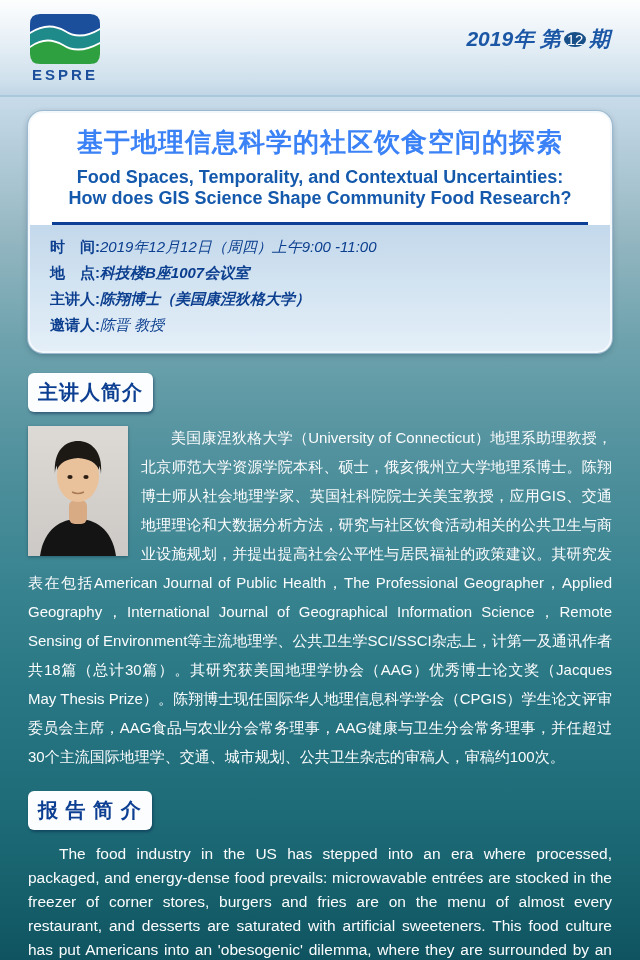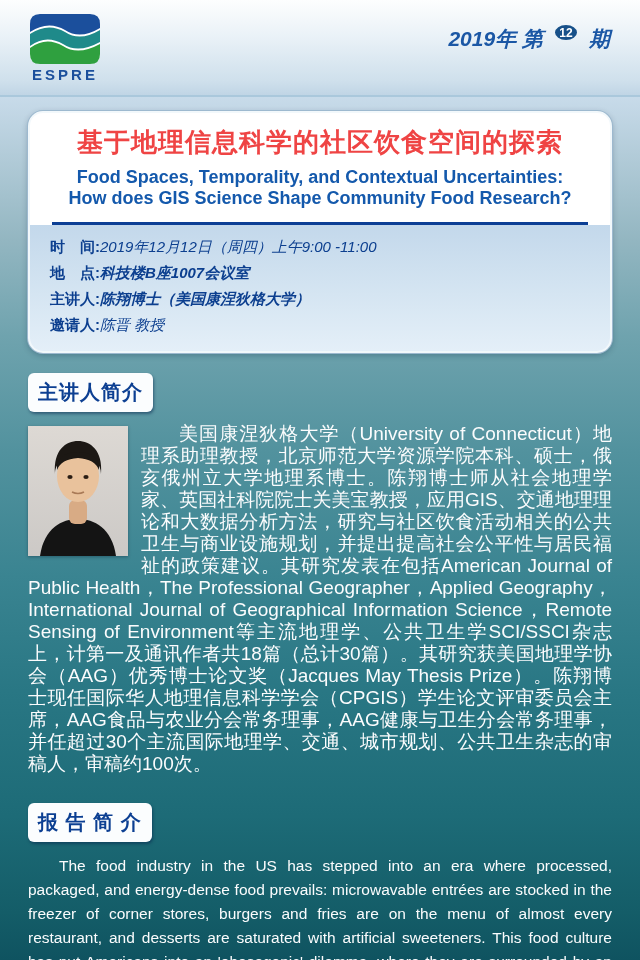--- a/index.html
+++ b/index.html
@@ -24,55 +24,55 @@
   }
   .logo-block{position:absolute;left:30px;top:14px;text-align:center;}
   .logo-mark{display:block;}
   .logo-label{
     display:block;margin-top:2px;color:#1b4f9c;font-weight:bold;
     font-size:15px;letter-spacing:3px;
   }
   .header-right{position:absolute;right:30px;top:20px;text-align:right;color:#1b57a5;}
   .series-title{font-size:31px;font-weight:bold;font-style:italic;letter-spacing:2px;}
   .issue-line{font-size:21px;font-weight:bold;font-style:italic;margin-top:5px;
-    display:flex;justify-content:flex-end;gap:12px;}
+    display:flex;align-items:center;justify-content:flex-end;gap:3px;}
   .issue-badge{
     display:inline-flex;align-items:center;justify-content:center;
     width:22px;height:15px;border-radius:50%;background:#175089;color:#ffffff;
-    font-size:12px;font-style:normal;font-weight:bold;
+    font-size:15px;font-style:normal;font-weight:normal;
   }
   
   .card{
     margin:14px 28px 0 28px;border-radius:15px;background:#ffffff;
     border:2px solid #f2f8fb;
     box-shadow:0 0 0 1px #9db9cf, 0 2px 6px rgba(0,30,60,.3);
     overflow:hidden;
   }
   .card-titles{padding:12px 18px 4px 18px;text-align:center;}
-  .title-zh{color:#ef4444;font-size:26px;font-weight:bold;letter-spacing:1px;}
+  .title-zh{color:#3b82f6;font-size:26px;font-weight:bold;letter-spacing:1px;}
   .title-en{color:#1459ac;font-size:18px;font-weight:bold;line-height:1.18;margin-top:7px;}
   .card-rule{height:3px;background:#0c3f95;margin:9px 22px 0 22px;}
   .card-info{
     background:linear-gradient(180deg,#c3d8eb 0%,#d5e5f2 55%,#e4eff8 100%);
     padding:9px 20px 13px 20px;
   }
   .info-row{display:flex;color:#0c3f8f;font-size:15px;line-height:26px;}
   .info-label{font-weight:bold;white-space:pre;}
   .info-value{font-style:italic;}
   .info-value.bold{font-weight:bold;}
   
   .badge{
     display:inline-block;margin:20px 0 0 28px;background:#fbfdfe;
     color:#0c3f92;font-size:20px;font-weight:bold;letter-spacing:1px;
     padding:6px 10px;border-radius:6px;
     box-shadow:1px 2px 3px rgba(8,35,75,.5);
   }
   
   .bio{
-    margin:11px 28px 8px 28px;color:#fbfcfd;font-size:19px;line-height:22px;
+    margin:11px 28px 0 28px;color:#fbfcfd;font-size:15px;line-height:29px;
     text-align:justify;text-indent:2em;
   }
   .photo{
     float:left;width:100px;height:130px;margin:3px 13px 2px 0;
     box-shadow:0 1px 3px rgba(0,20,40,.35);
   }
   
   .abstract{
     margin:12px 28px 0 28px;color:#fbfcfd;font-size:15.5px;line-height:24px;
     text-align:justify;text-indent:2em;

